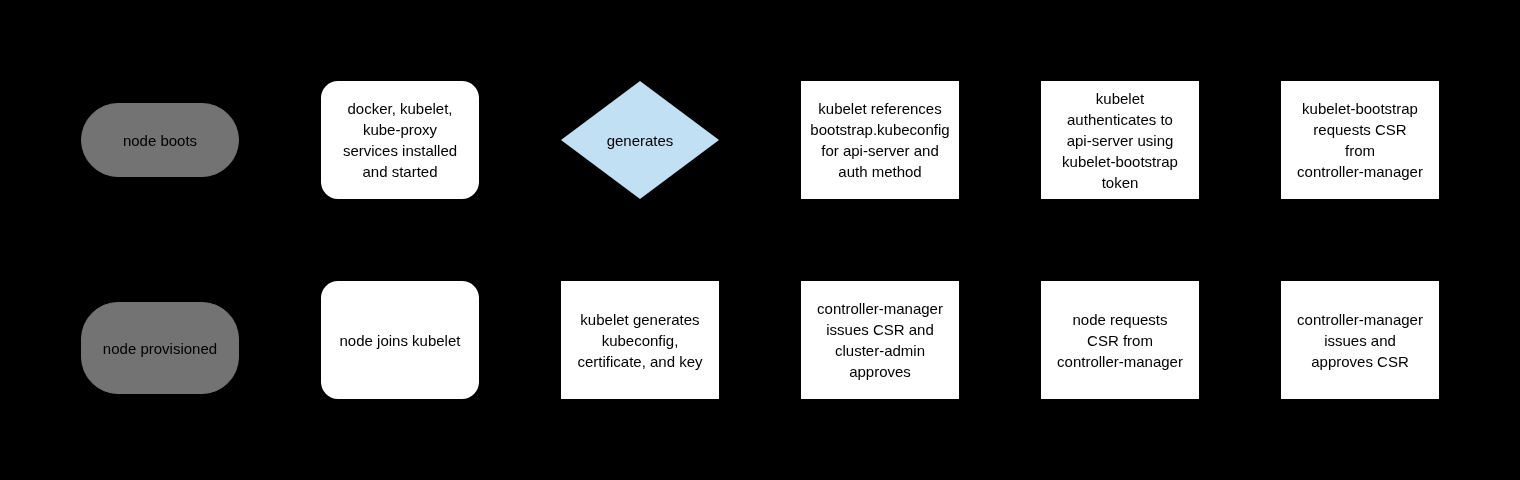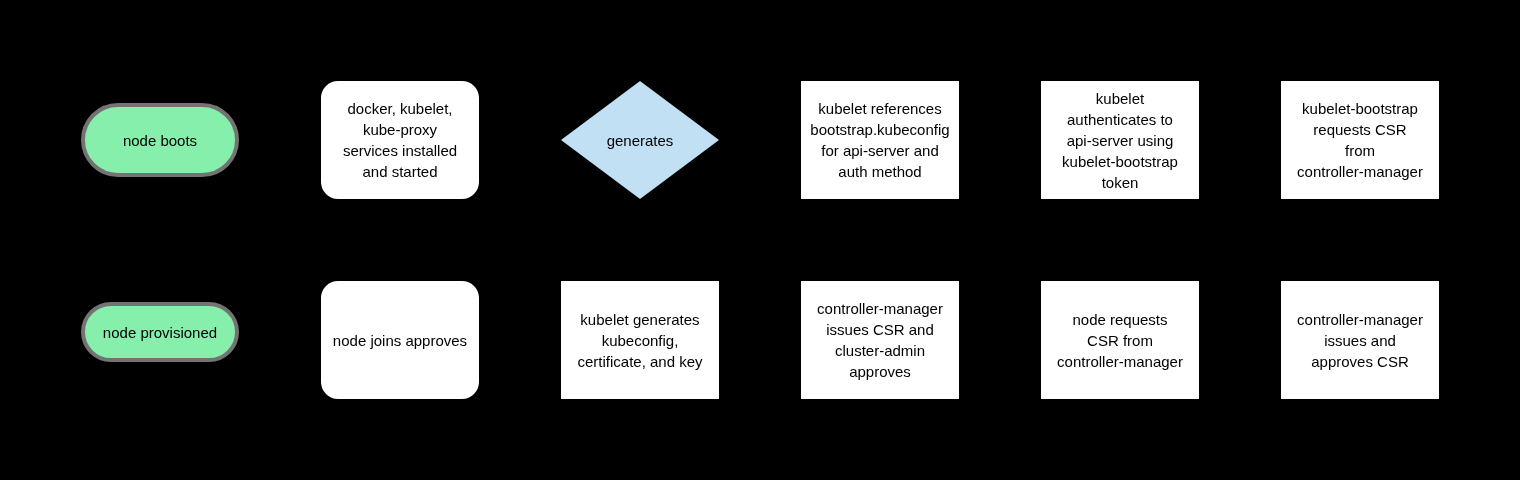--- a/index.html
+++ b/index.html
@@ -33,42 +33,42 @@
   }
   
   .process {
     width: 158px;
     height: 118px;
     background: #ffffff;
   }
   .terminator {
     width: 158px;
     height: 74px;
-    background: #86efac;
-    border: 4px solid #737373;
+    background: #737373;
+    border: 1px solid #737373;
     border-radius: 37px;
   }
   .decision {
     width: 158px;
     height: 118px;
     background: #c2e0f4;
     clip-path: polygon(50% 0%, 100% 50%, 50% 100%, 0% 50%);
   }
   
   .c1 { left: 81px; }
   .c2 { left: 321px; border-radius: 17px; }
   .c3 { left: 561px; }
   .c4 { left: 801px; }
   .c5 { left: 1041px; align-items: center; }
   .c6 { left: 1281px; }
   
   .r1 { top: 81px; }
   .r2 { top: 281px; }
   .r1.terminator { top: 103px; }
-  .r2.terminator { top: 302px; height: 60px; }
+  .r2.terminator { top: 302px; height: 92px; }
 </style>
 </head>
 <body>
 
 <div class="canvas">
 
   <div class="node terminator r1 c1">
     <span class="label">node boots</span>
   </div>
 
@@ -103,21 +103,21 @@
 requests CSR
 from
 controller-manager</span>
   </div>
 
   <div class="node terminator r2 c1">
     <span class="label">node provisioned</span>
   </div>
 
   <div class="node process r2 c2">
-    <span class="label">node joins approves</span>
+    <span class="label">node joins kubelet</span>
   </div>
 
   <div class="node process r2 c3">
     <span class="label">kubelet generates
 kubeconfig,
 certificate, and key</span>
   </div>
 
   <div class="node process r2 c4">
     <span class="label">controller-manager

